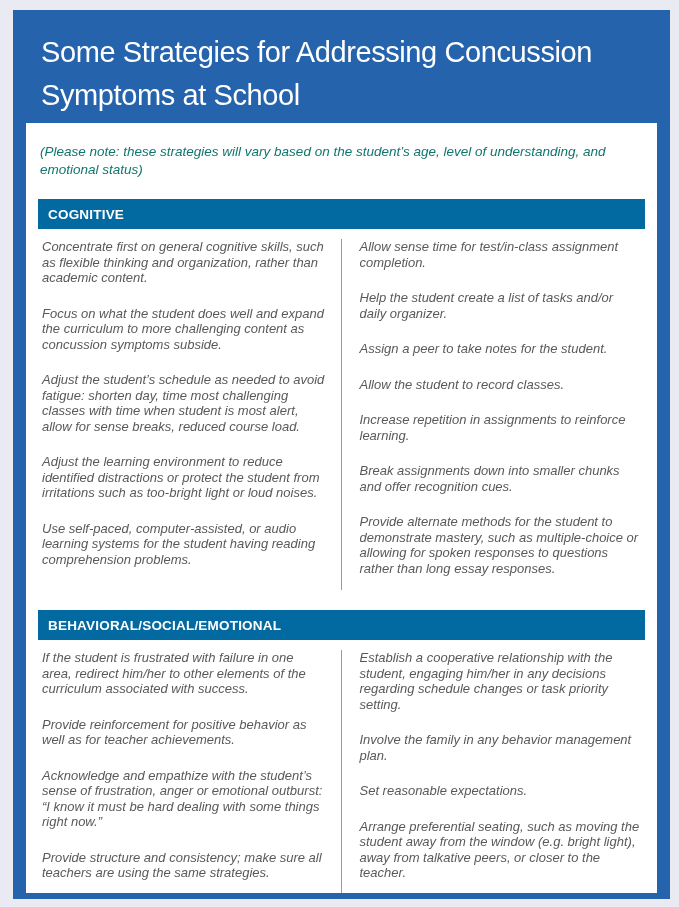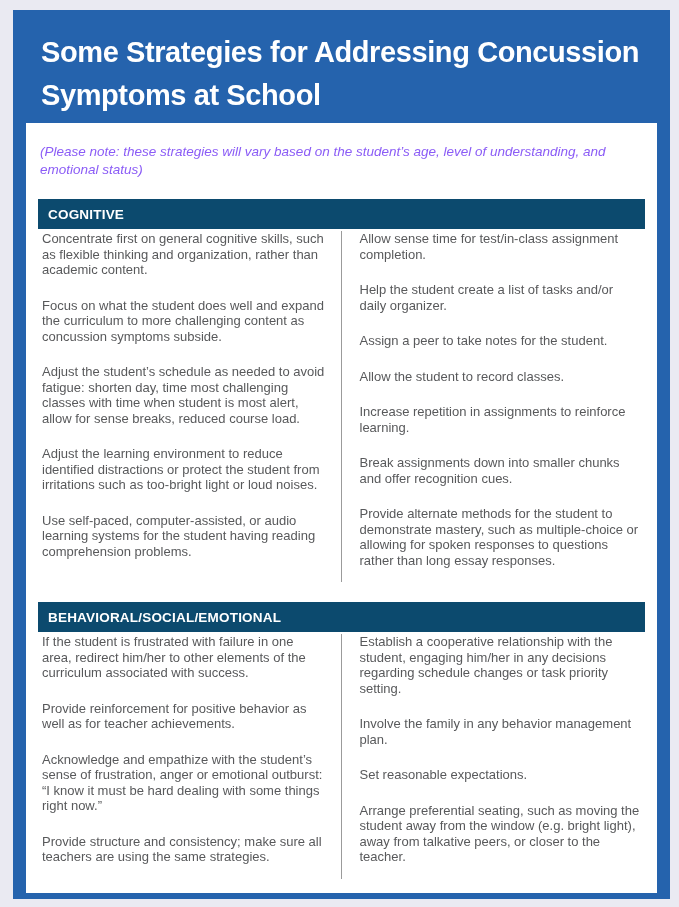--- a/index.html
+++ b/index.html
@@ -15,54 +15,55 @@
     left: 13px; top: 10px;
     width: 657px; height: 889px;
     background: #2563ad;
   }
   .header {
     padding: 21px 30px 0 28px;
     height: 113px;
   }
   .page-title {
     color: #ffffff;
-    font-weight: bold;
+    font-weight: normal;
     font-size: 29px;
     line-height: 43px;
     letter-spacing: -0.4px;
     max-width: 600px;
     margin: 0;
   }
   .content {
     position: absolute;
     left: 13px; right: 13px;
     top: 113px; bottom: 6px;
     background: #ffffff;
     padding: 0 12px;
     overflow: hidden;
   }
   .note {
     margin: 20px 2px 0 2px;
-    color: #8b5cf6;
+    color: #0f766e;
     font-style: italic;
     font-size: 13.5px;
     line-height: 18px;
   }
   .section-bar {
     margin-top: 20px;
-    background: #0c4a6e;
+    background: #0369a1;
     color: #ffffff;
     font-weight: bold;
     font-size: 13.5px;
     letter-spacing: 0.2px;
     padding: 8px 10px 7px 10px;
   }
   .columns {
     display: flex;
-    margin-top: 2px;
+    margin-top: 10px;
+    font-style: italic;
   }
   .col {
     width: 50%;
     font-size: 13px;
     line-height: 15.5px;
     color: #58595b;
   }
   .col-left {
     padding: 0 16px 0 4px;
     border-right: 1px solid #9b9b9b;

